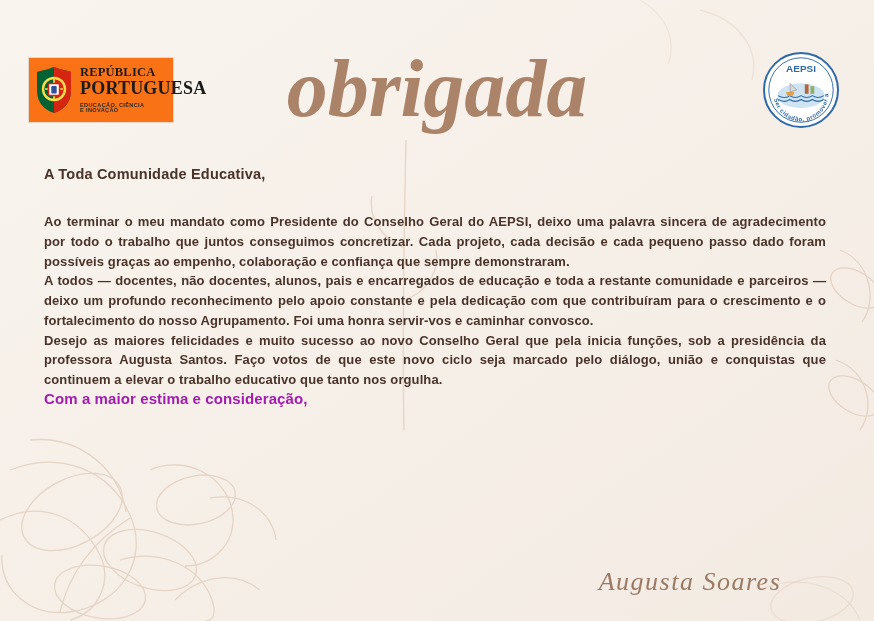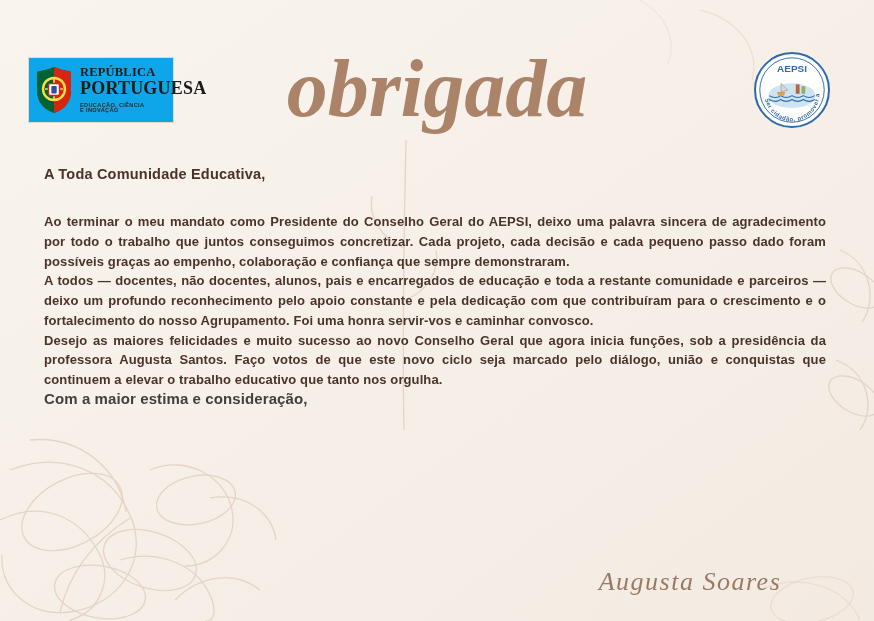--- a/index.html
+++ b/index.html
@@ -32,21 +32,21 @@
     width: 874px;
     height: 160px;
   }
 
   #rp-logo {
     position: absolute;
     left: 28px;
     top: 57px;
     width: 146px;
     height: 66px;
-    background: #0ea5e9;
+    background: #f97316;
     border: 1px solid #e2d8cd;
     display: flex;
     align-items: center;
     padding: 4px 6px;
   }
   #rp-shield {
     width: 38px;
     height: 48px;
     flex: 0 0 38px;
     position: relative;
@@ -92,21 +92,21 @@
     font-family: "Liberation Serif", serif;
     font-style: italic;
     font-weight: bold;
     font-size: 82px;
     color: #ab8369;
     letter-spacing: 0px;
   }
 
   #aepsi-logo {
     position: absolute;
-    right: 44px;
+    right: 35px;
     top: 52px;
     width: 76px;
     height: 76px;
     border-radius: 50%;
     background: #ffffff;
     border: 2px solid #2f6aa8;
     overflow: hidden;
   }
 
   
@@ -128,21 +128,21 @@
     font-weight: bold;
     line-height: 1.52;
     text-align: justify;
     color: #4a3329;
     letter-spacing: .1px;
   }
   .para.first { margin-top: 30px; }
   .closing {
     font-size: 15px;
     font-weight: bold;
-    color: #404040;
+    color: #a21caf;
     letter-spacing: .1px;
   }
 
   
   #signature-block {
     position: absolute;
     right: 34px;
     bottom: 26px;
     text-align: center;
     width: 300px;
@@ -247,19 +247,19 @@
         <textPath href="#mottoPath" startOffset="6%">Ser cidadão, promover a inclusão</textPath>
       </text>
     </svg>
   </div>
 </div>
 
 <div id="letter">
   <div class="greeting">A Toda Comunidade Educativa,</div>
   <div class="para first">Ao terminar o meu mandato como Presidente do Conselho Geral do AEPSI, deixo uma palavra sincera de agradecimento por todo o trabalho que juntos conseguimos concretizar. Cada projeto, cada decisão e cada pequeno passo dado foram possíveis graças ao empenho, colaboração e confiança que sempre demonstraram.</div>
   <div class="para">A todos — docentes, não docentes, alunos, pais e encarregados de educação e toda a restante comunidade e parceiros — deixo um profundo reconhecimento pelo apoio constante e pela dedicação com que contribuíram para o crescimento e o fortalecimento do nosso Agrupamento. Foi uma honra servir-vos e caminhar convosco.</div>
-  <div class="para">Desejo as maiores felicidades e muito sucesso ao novo Conselho Geral que agora inicia funções, sob a presidência da professora Augusta Santos. Faço votos de que este novo ciclo seja marcado pelo diálogo, união e conquistas que continuem a elevar o trabalho educativo que tanto nos orgulha.</div>
+  <div class="para">Desejo as maiores felicidades e muito sucesso ao novo Conselho Geral que pela inicia funções, sob a presidência da professora Augusta Santos. Faço votos de que este novo ciclo seja marcado pelo diálogo, união e conquistas que continuem a elevar o trabalho educativo que tanto nos orgulha.</div>
   <div class="closing">Com a maior estima e consideração,</div>
 </div>
 
 <div id="signature-block">
   <div id="signature-name">Augusta Soares</div>
 </div>
 
 </body></html>

